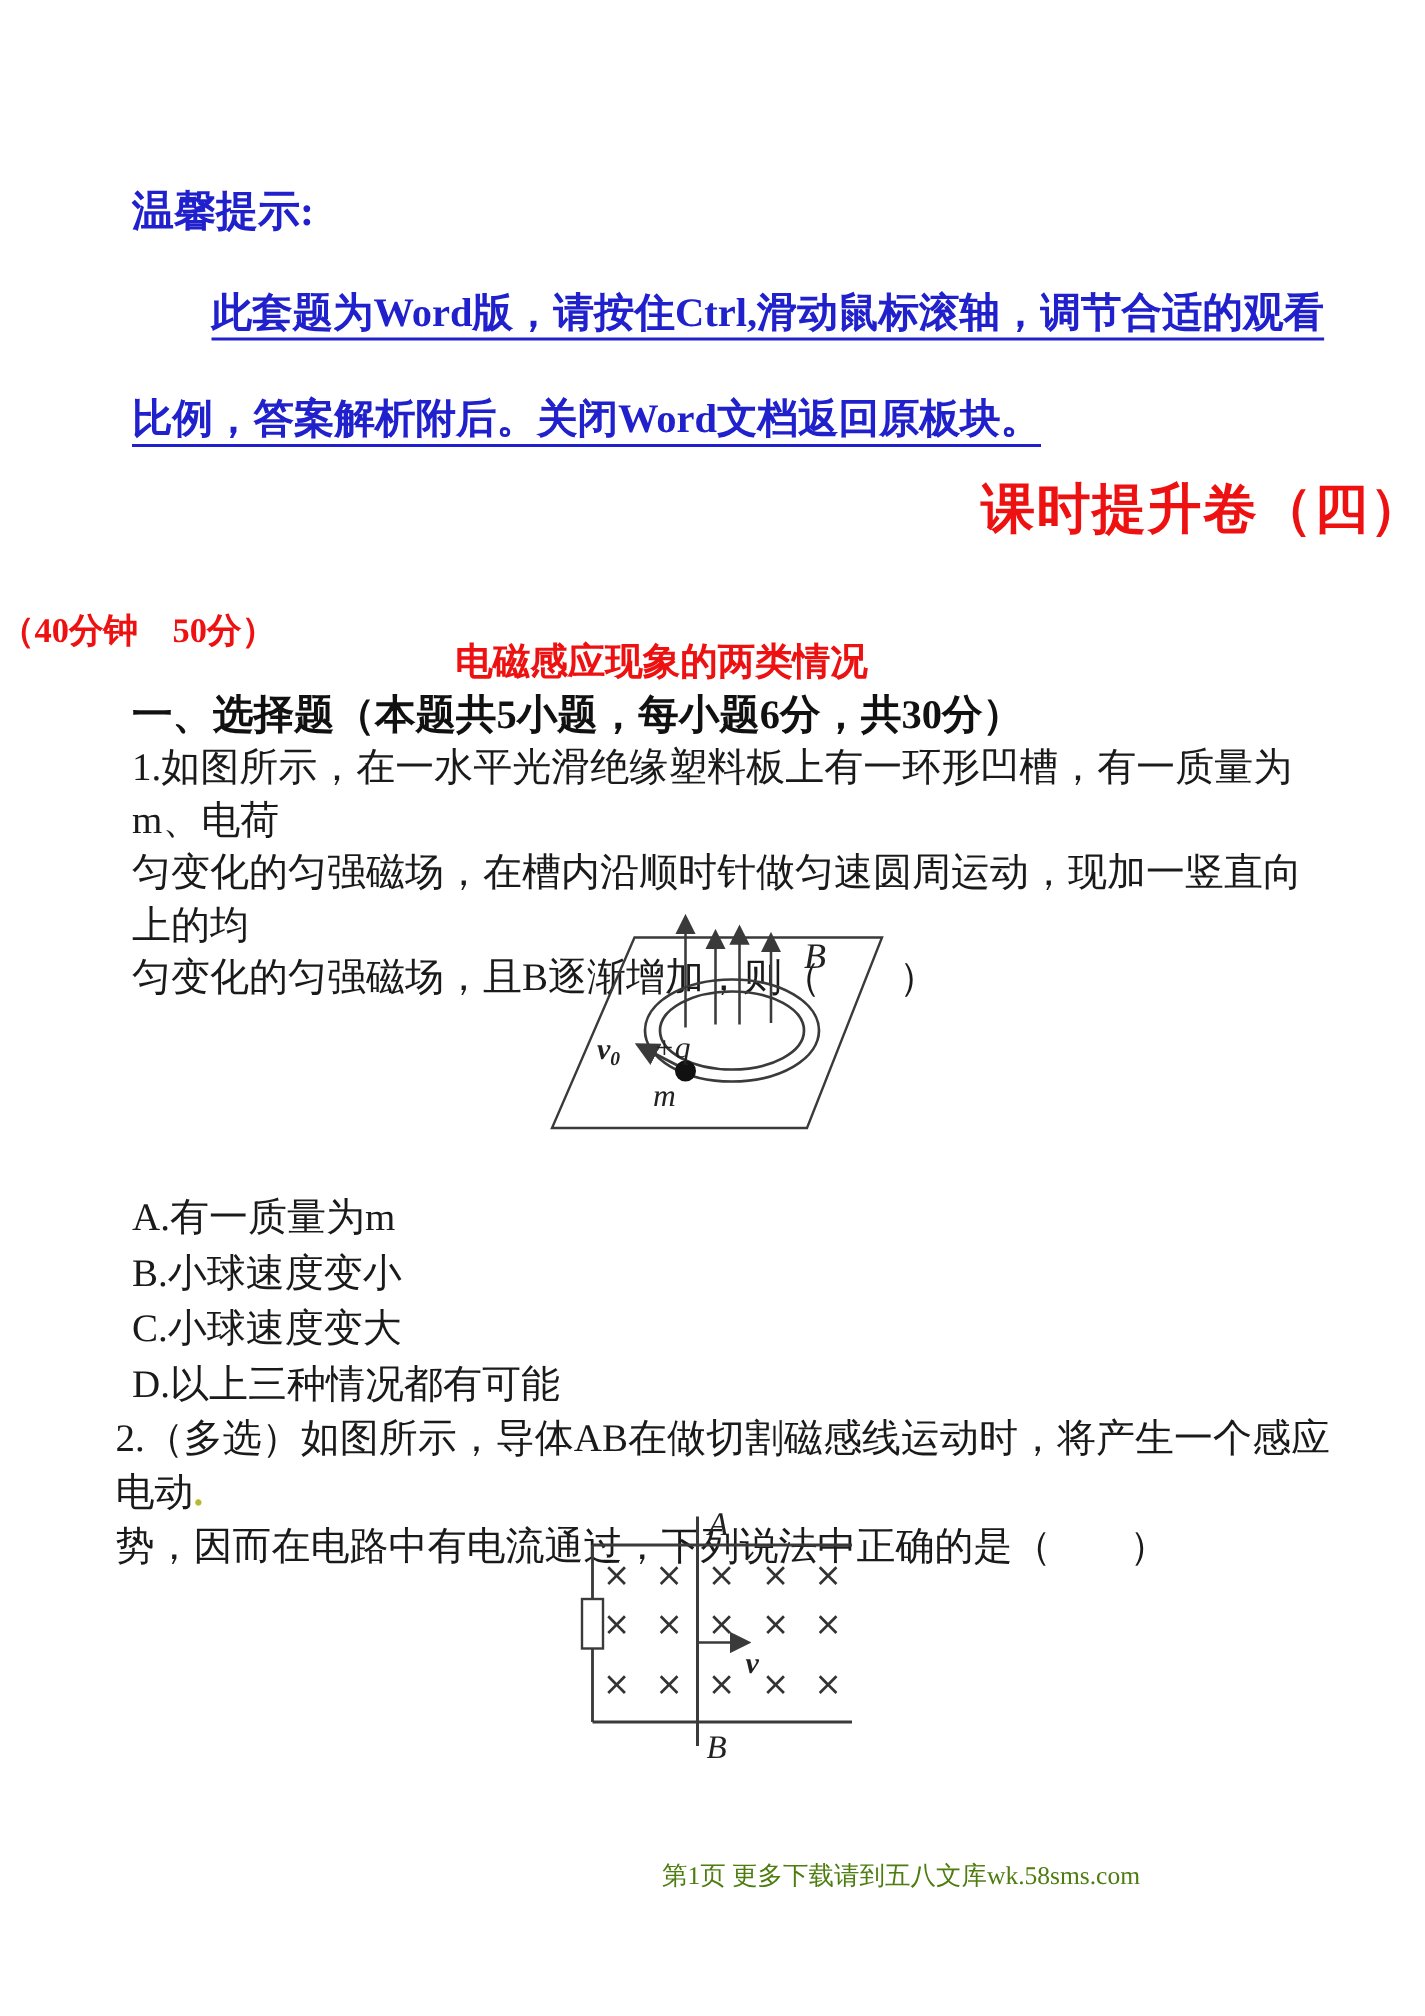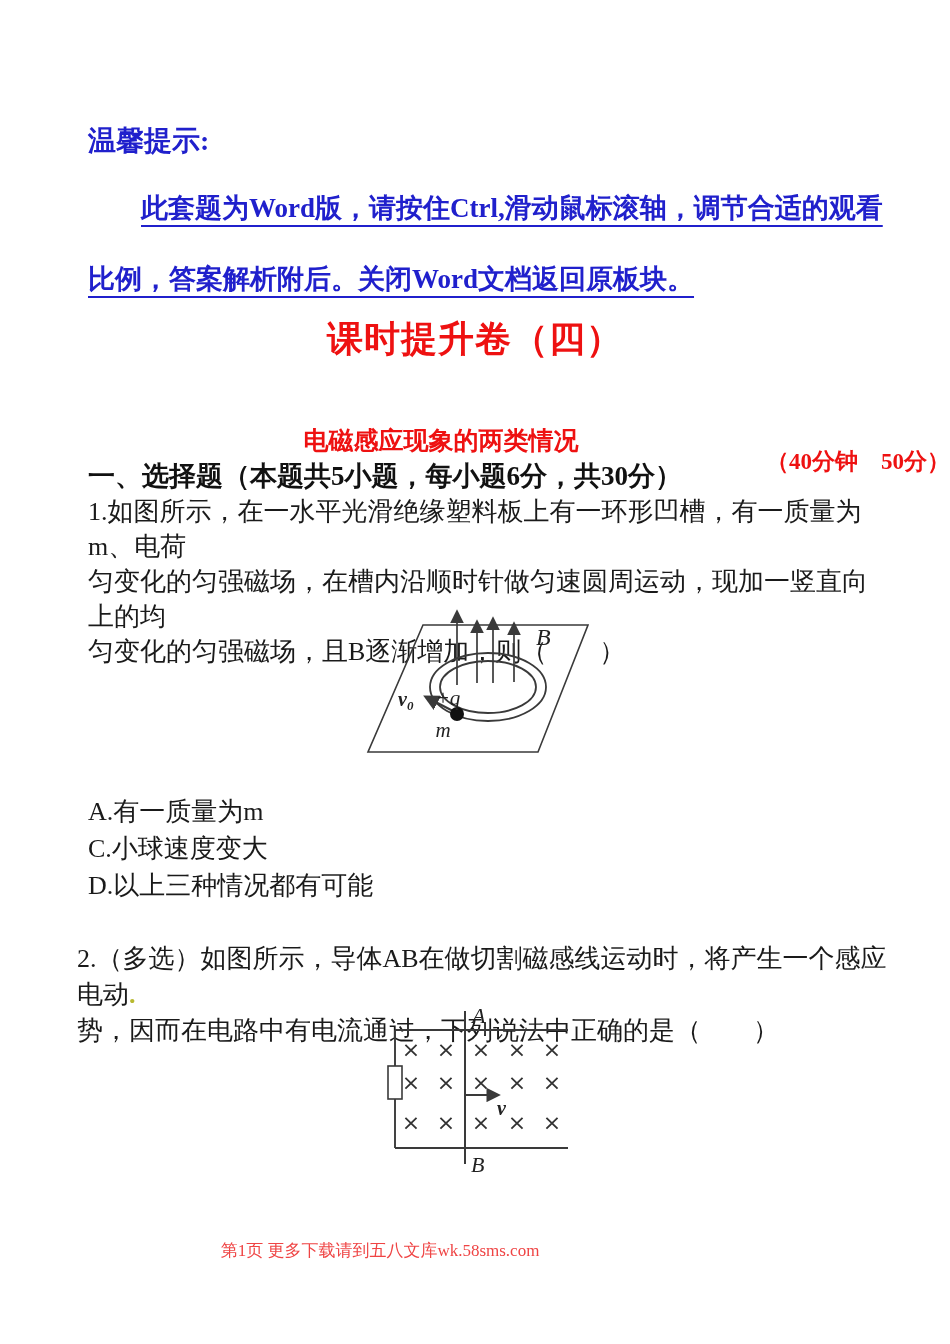--- a/index.html
+++ b/index.html
@@ -21,50 +21,50 @@
     font-size:27px;font-weight:bold;color:#2020cc;
     text-decoration:underline;
     text-decoration-thickness:2px;
     text-underline-offset:8px;
     white-space:nowrap;
   }
   .notice-line1{left:141px;top:190px;}
   .notice-line2{left:88px;top:261px;}
   
   .doc-title{
-    left:0;width:950px;text-align:center;top:315px;
+    left:0;width:950px;text-align:right;top:315px;
     font-size:36px;font-weight:bold;color:#ee1111;letter-spacing:1px;
   }
   .doc-subtitle{
     left:0;width:882px;text-align:center;top:384px;
     font-size:25px;font-weight:bold;color:#ee1111;margin-top:40px;
   }
   .doc-timescore{
-    left:0;width:950px;text-align:right;top:446px;
+    left:0;width:950px;text-align:left;top:405px;
     font-size:23px;font-weight:bold;color:#ee1111;
   }
   
   .section-heading{
     left:88px;top:458px;
     font-size:27px;font-weight:bold;color:#111;
   }
   .q1-lines{left:88px;top:494px;width:800px;font-size:26px;line-height:35px;}
   .options{left:88px;top:793px;width:800px;font-size:26px;line-height:37px;}
   .q2-lines{left:77px;top:941px;width:810px;font-size:26px;line-height:36px;}
   .trailing-dot{color:#b8b92f;font-weight:bold;}
   
   .fig1{left:350px;top:600px;}
   .fig2{left:385px;top:1003px;}
   svg{display:block;}
   .fig-stroke{stroke:#3a3a3a;fill:none;}
   .fig-label{font-family:"Liberation Serif","DejaVu Serif",serif;fill:#222;}
   
   .footer{
-    left:0;width:760px;text-align:center;top:1239px;
-    font-size:17px;color:#ef4444;
+    left:0;width:760px;text-align:right;top:1239px;
+    font-size:17px;color:#4d7c0f;
   }
 </style>
 </head>
 <body>
 
 <div class="page">
 
   <div class="abs notice-heading">温馨提示:</div>
   <div class="abs notice-line notice-line1">此套题为Word版，请按住Ctrl,滑动鼠标滚轴，调节合适的观看</div>
   <div class="abs notice-line notice-line2">比例，答案解析附后。关闭Word文档返回原板块。</div>
@@ -104,20 +104,21 @@
     <circle cx="107" cy="114" r="7" fill="#111"></circle>
 
     <text class="fig-label" x="186" y="45" font-size="24" font-style="italic">B</text>
     <text class="fig-label" x="98" y="105" font-size="21" text-anchor="middle" font-style="italic">+q</text>
     <text class="fig-label" x="93" y="137" font-size="21" text-anchor="middle" font-style="italic">m</text>
     <text class="fig-label" x="48" y="106" font-size="20" font-style="italic" font-weight="bold"><tspan>v</tspan><tspan dy="4" font-size="13">0</tspan></text>
   </svg>
 
   <div class="abs options">
     <div>A.有一质量为m</div>
+    <div>B.小球速度变小</div>
     <div>C.小球速度变大</div>
     <div>D.以上三种情况都有可能</div>
   </div>
 
   <div class="abs q2-lines">
     <div><span>2.（多选）如图所示，导体AB在做切割磁感线运动时，将产生一个感应电动</span><span class="trailing-dot">.</span></div>
     <div>势，因而在电路中有电流通过，下列说法中正确的是（　　）</div>
   </div>
 
   <svg class="abs fig2" width="205" height="175" viewBox="0 0 205 175">

